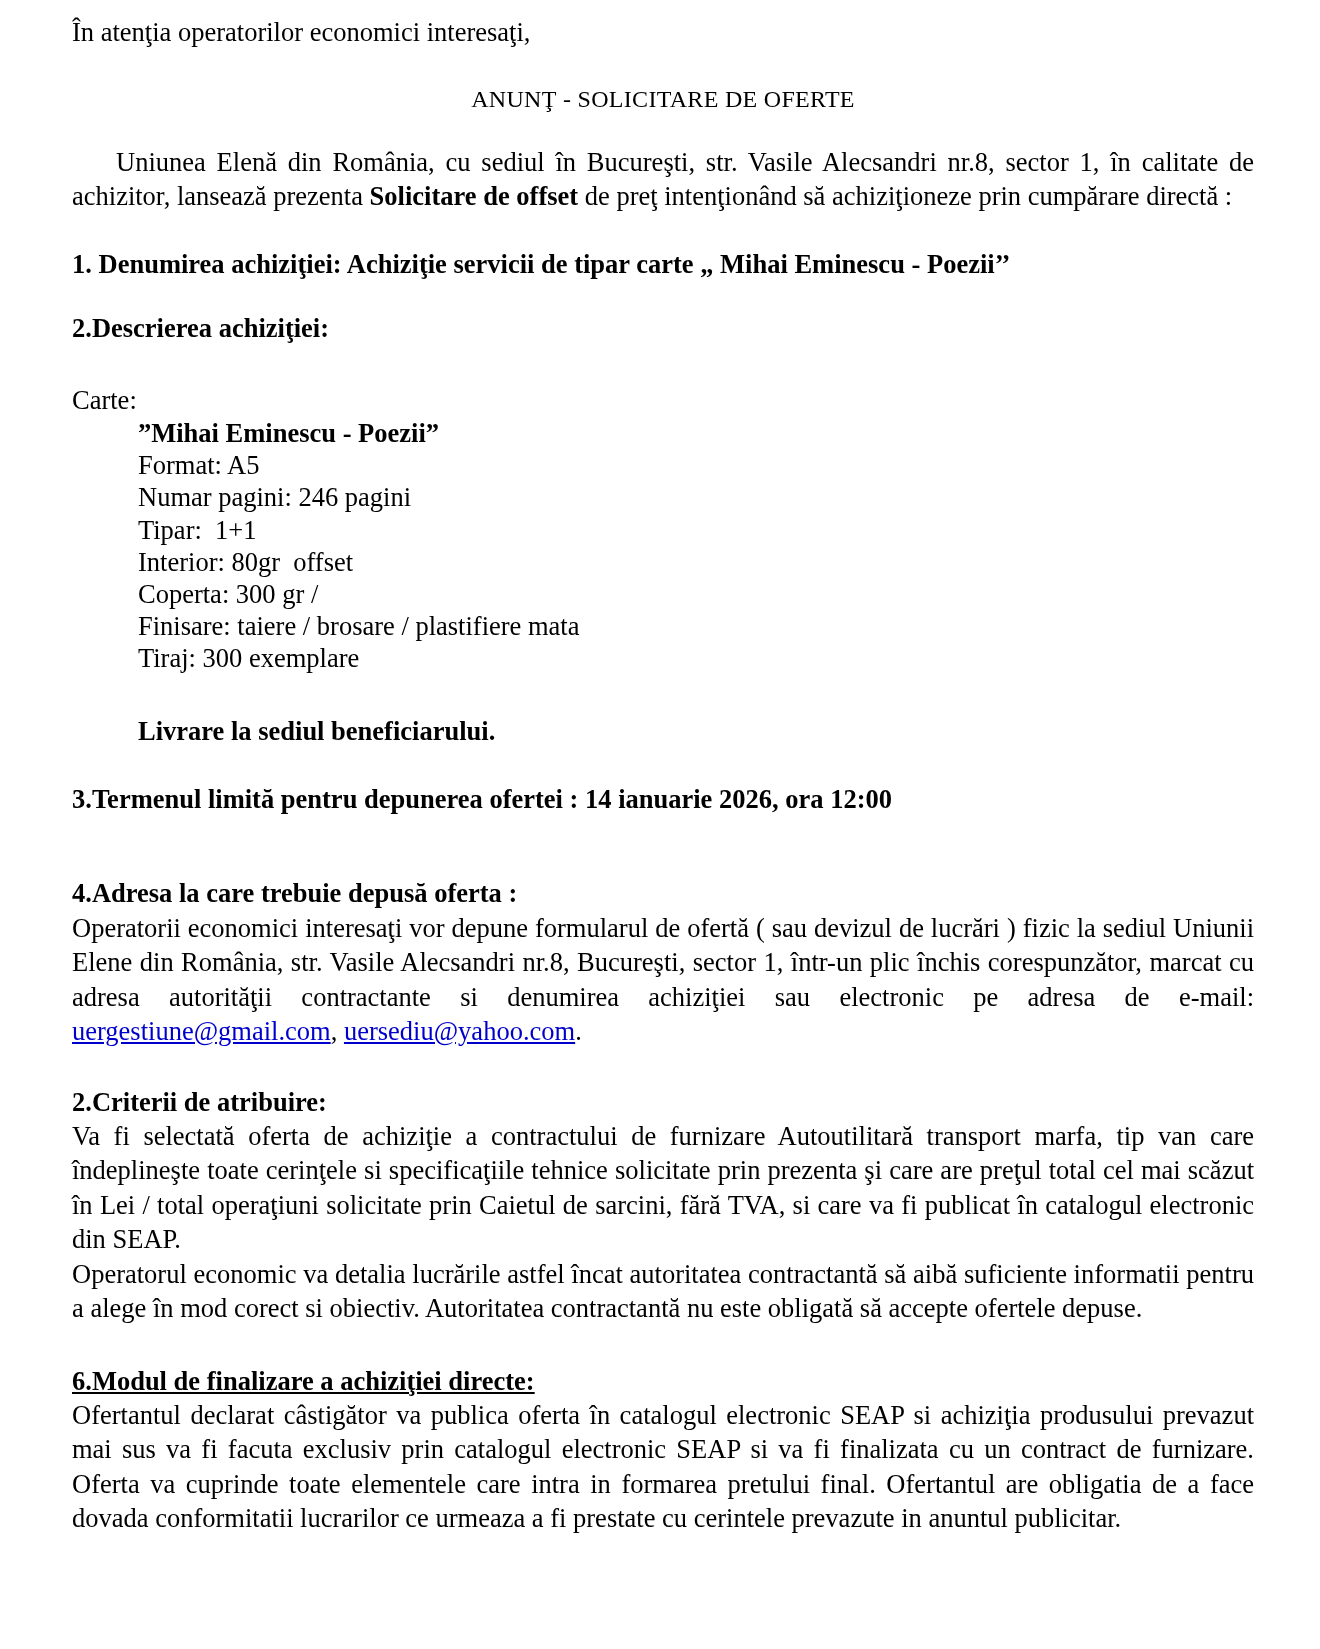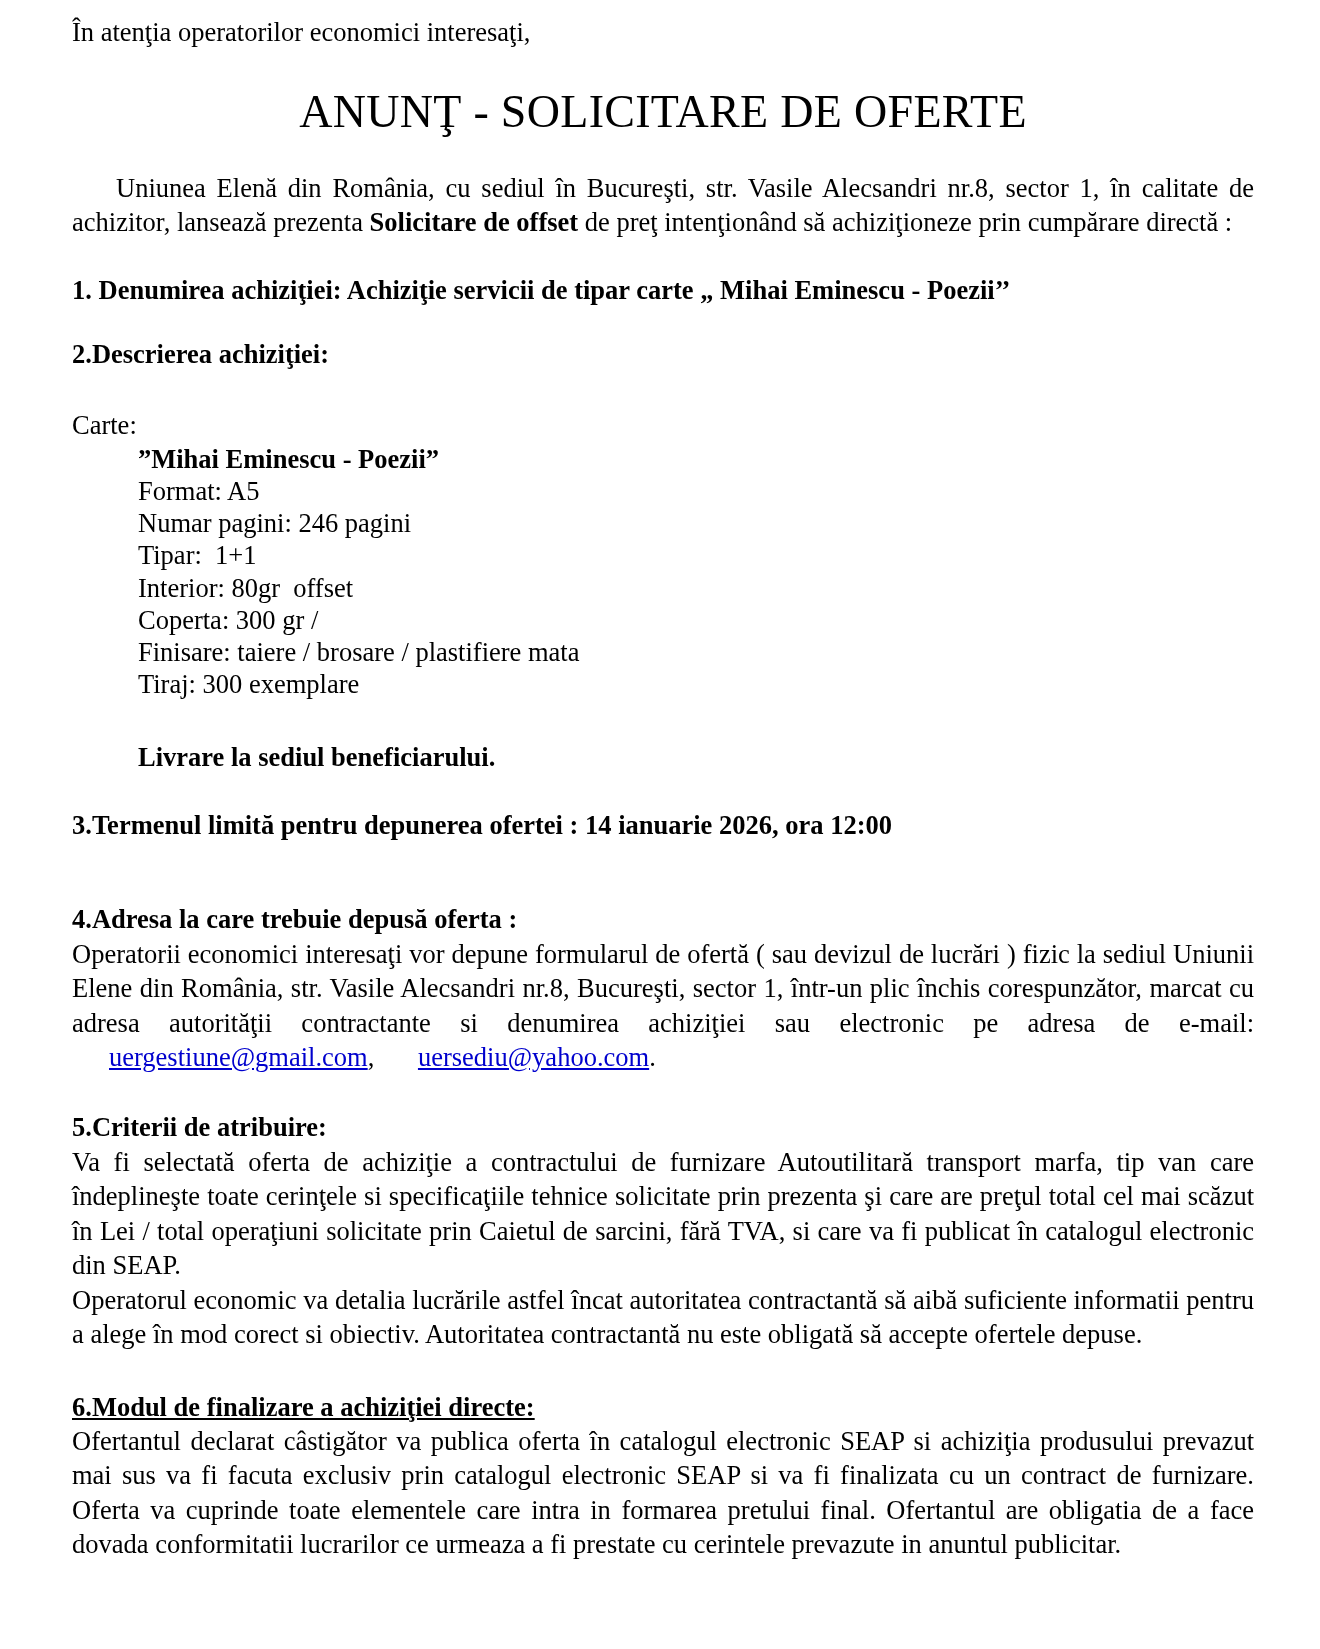--- a/index.html
+++ b/index.html
@@ -25,21 +25,21 @@
   }
 
   .addressee {
     font-size: 26.5px;
     line-height: 1.30;
     margin: 9px 0 0 0;
     text-align: left;
   }
 
   .doc-title {
-    font-size: 46px;
+    font-size: 24px;
     line-height: 1.18;
     font-weight: 400;
     text-align: center;
     margin: 36px 0 0 0;
     letter-spacing: 0.3px;
   }
 
   .intro {
     font-size: 26.5px;
     line-height: 1.30;
@@ -104,21 +104,20 @@
   }
   .para.tight { margin-top: 0; }
 
   .head-gap-4 { margin-top: 60px; }
   .head-gap-5 { margin-top: 36px; }
   .head-gap-6 { margin-top: 38px; text-decoration: underline; }
 
   a.maillink {
     color: #0000cd;
     text-decoration: underline;
-    margin-left: 37px;
   }
 </style>
 </head>
 <body>
 
 <div class="page">
 
   <p class="addressee">În atenţia operatorilor economici interesaţi,</p>
 
   <h1 class="doc-title">ANUNŢ - SOLICITARE DE OFERTE</h1>
@@ -143,21 +142,21 @@
   </ul>
 
   <p class="delivery">Livrare la sediul beneficiarului.</p>
 
   <p class="heading"><span>3.Termenul limită pentru depunerea ofertei :</span><span class="val"> 14 ianuarie 2026, ora 12:00</span></p>
 
   <p class="heading head-gap-4">4.Adresa la care trebuie depusă oferta :</p>
 
   <p class="para"><span>Operatorii economici interesaţi vor depune formularul de ofertă ( sau devizul de lucrări ) fizic la sediul Uniunii Elene din România, str. Vasile Alecsandri nr.8, Bucureşti, sector 1, într-un plic închis corespunzător, marcat cu adresa autorităţii contractante si denumirea achiziţiei sau electronic pe adresa de e-mail: </span><a class="maillink" href="#">uergestiune@gmail.com</a><span>,  </span><a class="maillink" href="#">uersediu@yahoo.com</a><span>.</span></p>
 
-  <p class="heading head-gap-5">5.Criterii de atribuire:</p>
+  <p class="heading head-gap-5">2.Criterii de atribuire:</p>
 
   <p class="para">Va fi selectată oferta de achiziţie a contractului de furnizare Autoutilitară transport marfa, tip van care îndeplineşte toate cerinţele si specificaţiile tehnice solicitate prin prezenta şi care are preţul total cel mai scăzut în Lei / total operaţiuni solicitate prin Caietul de sarcini, fără TVA, si care va fi publicat în catalogul electronic din SEAP.</p>
 
   <p class="para tight">Operatorul economic va detalia lucrările astfel încat autoritatea contractantă să aibă suficiente informatii pentru a alege în mod corect si obiectiv. Autoritatea contractantă nu este obligată să accepte ofertele depuse.</p>
 
   <p class="heading head-gap-6">6.Modul de finalizare a achiziţiei directe:</p>
 
   <p class="para">Ofertantul declarat câstigător va publica oferta în catalogul electronic SEAP si achiziţia produsului prevazut mai sus va fi facuta exclusiv prin catalogul electronic SEAP si va fi finalizata cu un contract de furnizare. Oferta va cuprinde toate elementele care intra in formarea pretului final. Ofertantul are obligatia de a face dovada conformitatii lucrarilor ce urmeaza a fi prestate cu cerintele prevazute in anuntul publicitar.</p>
 
 </div>

